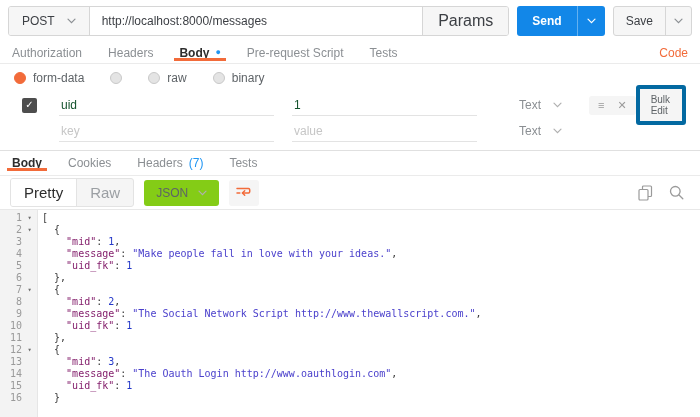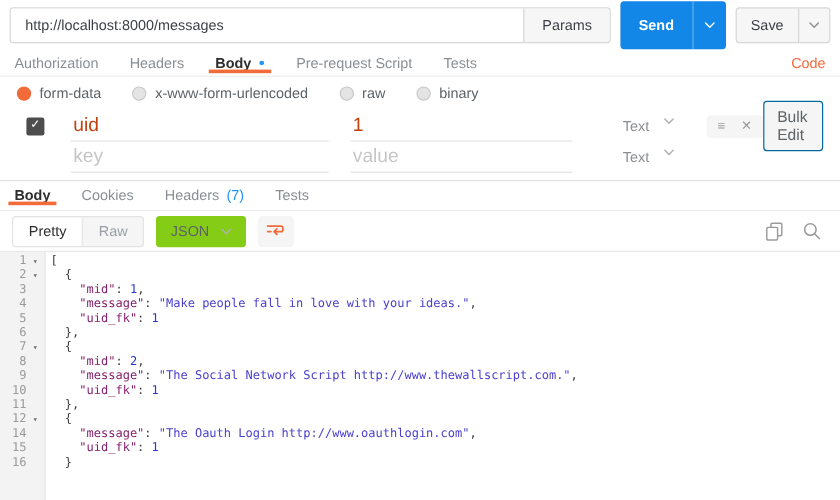--- a/index.html
+++ b/index.html
@@ -19,22 +19,22 @@
     --json-key: #85216d;
     --json-string: #4b41cc;
     --json-number: #2438c8;
   }
 
   
   .topbar { display: flex; align-items: center; padding: 0 8px; height: 42px; gap: 8px; flex: none; }
   .url-group { display: flex; flex: 1; height: 30px; border: 1px solid #d6d6d6; border-radius: 3px; overflow: hidden; align-items: stretch; background: #fff; }
   .method-select { display: flex; align-items: center; gap: 12px; padding: 0 13px; background: #f6f6f6; border-right: 1px solid #d6d6d6; font-size: 12px; color: #3c3f44; cursor: pointer; }
   .url-input { flex: 1; border: 0; outline: 0; padding: 0 12px; font-size: 12px; color: #3c3f44; font-family: inherit; min-width: 0; }
-  .params-btn { display: flex; align-items: center; padding: 0 15px; background: #f6f6f6; border-left: 1px solid #d6d6d6; font-size: 12px; color: #3c3f44; cursor: pointer; }
-  .send-group { display: flex; height: 40px; border-radius: 3px; overflow: hidden; background: var(--send-blue); color: #fff; flex: none; cursor: pointer; }
+  .params-btn { display: flex; align-items: center; padding: 0 15px; background: #f6f6f6; border-left: 1px solid #d6d6d6; font-size: 16px; color: #3c3f44; cursor: pointer; }
+  .send-group { display: flex; height: 30px; border-radius: 3px; overflow: hidden; background: var(--send-blue); color: #fff; flex: none; cursor: pointer; }
   .send-main { display: flex; align-items: center; padding: 0 15px; font-size: 12px; font-weight: 600; }
   .send-caret { display: flex; align-items: center; padding: 0 9px; border-left: 1px solid rgba(255,255,255,.35); }
   .save-group { display: flex; height: 30px; border: 1px solid #d6d6d6; border-radius: 3px; overflow: hidden; background: #f6f6f6; flex: none; cursor: pointer; }
   .save-main { display: flex; align-items: center; padding: 0 12px; font-size: 12px; color: #3c3f44; }
   .save-caret { display: flex; align-items: center; padding: 0 8px; border-left: 1px solid #d6d6d6; color: #8b8f93; }
 
   
   .tabrow { display: flex; align-items: stretch; padding: 0 12px; border-bottom: 1px solid #ebebeb; flex: none; position: relative; }
   .req-tabs { height: 22px; }
   .res-tabs { height: 25px; }
@@ -53,38 +53,38 @@
   .radio.on { background: var(--accent); border-color: var(--accent); }
 
   
   .kv-area { padding: 0 8px; flex: none; }
   .kv-row { display: flex; align-items: center; height: 26px; }
   .kv-check { width: 15px; height: 15px; border-radius: 2px; background: #4d4d4d; color: #fff; display: flex; align-items: center; justify-content: center; margin-left: 14px; cursor: pointer; flex: none; }
   .kv-check span { font-size: 10px; line-height: 1; }
   .kv-check.ghost { visibility: hidden; }
   .kv-key { margin-left: 22px; width: 215px; flex: none; }
   .kv-val { margin-left: 18px; width: 185px; flex: none; }
-  .kv-input { width: 100%; border: 0; border-bottom: 1px solid #e3e3e3; font-size: 16px; color: #c2410c; padding: 3px 2px; outline: 0; font-family: inherit; background: transparent; }
+  .kv-input { width: 100%; border: 0; border-bottom: 1px solid #e3e3e3; font-size: 12px; color: #14532d; padding: 3px 2px; outline: 0; font-family: inherit; background: transparent; }
   .kv-input::placeholder { color: #c6c6c6; }
-  .kv-type { margin-left: 42px; display: flex; align-items: flex-start; gap: 12px; font-size: 12px; color: #8b8f93; cursor: pointer; width: 58px; flex: none; }
+  .kv-type { margin-left: 42px; display: flex; align-items: center; gap: 12px; font-size: 12px; color: #8b8f93; cursor: pointer; width: 58px; flex: none; }
   .kv-icons { display: flex; align-items: center; gap: 13px; background: #f5f5f5; border-radius: 3px; padding: 4px 9px; margin-left: 12px; color: #9a9a9a; }
   .kv-icons span { font-size: 11px; line-height: 1; cursor: pointer; }
-  .bulk-edit { margin-left: auto; margin-right: 6px; background: #f5f5f5; border: 1px solid #0369a1; border-radius: 3px; padding: 5px 11px; font-size: 13px; color: #5e6367; cursor: pointer; }
+  .bulk-edit { margin-left: auto; margin-right: 6px; background: #f5f5f5; border: 4px solid #0369a1; border-radius: 3px; padding: 5px 11px; font-size: 10px; color: #5e6367; cursor: pointer; }
   .section-divider { height: 1px; background: #e0e0e0; margin-top: 6px; flex: none; }
 
   
   .status-area { margin-left: auto; display: flex; gap: 18px; align-items: center; font-size: 11px; }
   .status-item { display: flex; gap: 4px; }
   .status-label { color: #8b8f93; }
   .status-value { color: var(--blue); cursor: pointer; }
 
   
   .res-toolbar { display: flex; align-items: center; gap: 10px; padding: 0 10px; height: 33px; flex: none; }
   .segmented { display: flex; background: #f5f5f5; border: 1px solid #e3e3e3; border-radius: 3px; overflow: hidden; }
-  .seg { padding: 5px 13px; font-size: 12px; color: #9b9fa3; cursor: pointer; }
+  .seg { padding: 5px 13px; font-size: 15px; color: #9b9fa3; cursor: pointer; }
   .seg.active { background: #fff; color: #2d2d2d; border-right: 1px solid #e3e3e3; }
   .json-dd { display: flex; align-items: center; gap: 10px; background: #84cc16; border-radius: 3px; padding: 6px 12px; font-size: 12px; color: #5e6367; cursor: pointer; }
   .wrap-btn { display: flex; align-items: center; justify-content: center; background: #f5f5f5; border-radius: 3px; width: 30px; height: 26px; cursor: pointer; color: var(--accent); }
   .tool-icons { margin-left: auto; display: flex; gap: 16px; align-items: center; color: #9a9a9a; padding-right: 6px; }
   .tool-icons svg { cursor: pointer; }
 
   
   .code-area { position: relative; flex: 1; min-height: 0; border-top: 1px solid #e8e8e8; font-family: "DejaVu Sans Mono", "Liberation Mono", monospace; font-size: 10px; line-height: 12px; overflow: hidden; padding-top: 2px; }
   .code-area::before { content: ''; position: absolute; top: 0; left: 0; bottom: 0; width: 37px; background: #f3f3f3; border-right: 1px solid #e6e6e6; }
   .cl { display: flex; position: relative; }
@@ -95,20 +95,26 @@
   .tok-k { color: var(--json-key); }
   .tok-s { color: var(--json-string); }
   .tok-n { color: var(--json-number); }
   .chev { flex: none; }
 </style>
 </head>
 <body>
 
 <div class="topbar">
   <div class="url-group">
+    <div class="method-select">
+      <span>POST</span>
+      <svg class="chev" width="9" height="6" viewBox="0 0 9 6" fill="none">
+          <path d="M1 1.2L4.5 4.7L8 1.2" stroke="#8b8f93" stroke-width="1.2" stroke-linecap="round"></path>
+        </svg>
+    </div>
     <input class="url-input" value="http://localhost:8000/messages" style="">
     <div class="params-btn">
       <span>Params</span>
     </div>
   </div>
   <div class="send-group">
     <div class="send-main">
       <span>Send</span>
     </div>
     <div class="send-caret">
@@ -151,21 +157,20 @@
   <div class="code-link">Code</div>
 </div>
 
 <div class="modes-row" id="body-modes">
     <div class="mode">
       <span class="radio on"></span>
       <span>form-data</span>
     </div>
     <div class="mode">
       <span class="radio"></span>
-      <span>x-www-form-urlencoded</span>
     </div>
     <div class="mode">
       <span class="radio"></span>
       <span>raw</span>
     </div>
     <div class="mode">
       <span class="radio"></span>
       <span>binary</span>
     </div>
   </div>
@@ -316,20 +321,25 @@
       <span class="ln">11</span>
       <span class="caret"></span>
       <span class="codeseg"><span class="tok-p">  },</span></span>
     </div>
     <div class="cl">
       <span class="ln">12</span>
       <span class="caret">▾</span>
       <span class="codeseg"><span class="tok-p">  {</span></span>
     </div>
     <div class="cl">
+      <span class="ln">13</span>
+      <span class="caret"></span>
+      <span class="codeseg"><span class="tok-p">    </span><span class="tok-k">"mid"</span><span class="tok-p">: </span><span class="tok-n">3</span><span class="tok-p">,</span></span>
+    </div>
+    <div class="cl">
       <span class="ln">14</span>
       <span class="caret"></span>
       <span class="codeseg"><span class="tok-p">    </span><span class="tok-k">"message"</span><span class="tok-p">: </span><span class="tok-s">"The Oauth Login http://www.oauthlogin.com"</span><span class="tok-p">,</span></span>
     </div>
     <div class="cl">
       <span class="ln">15</span>
       <span class="caret"></span>
       <span class="codeseg"><span class="tok-p">    </span><span class="tok-k">"uid_fk"</span><span class="tok-p">: </span><span class="tok-n">1</span></span>
     </div>
     <div class="cl">

